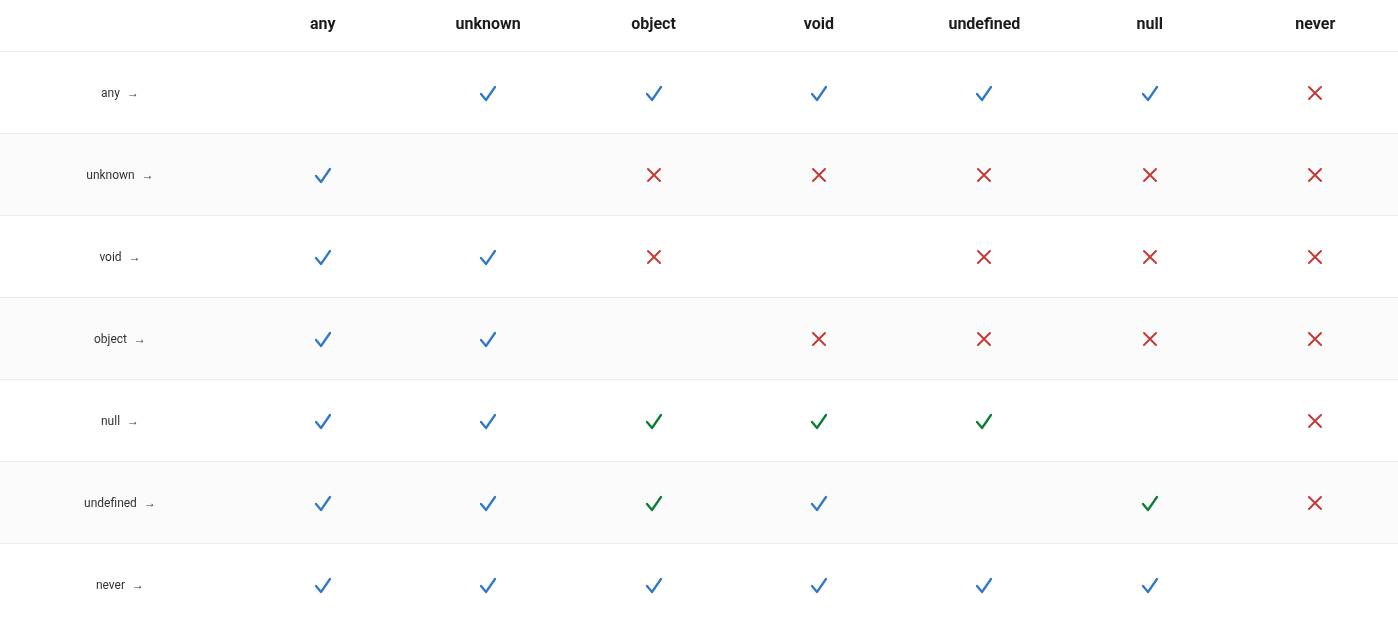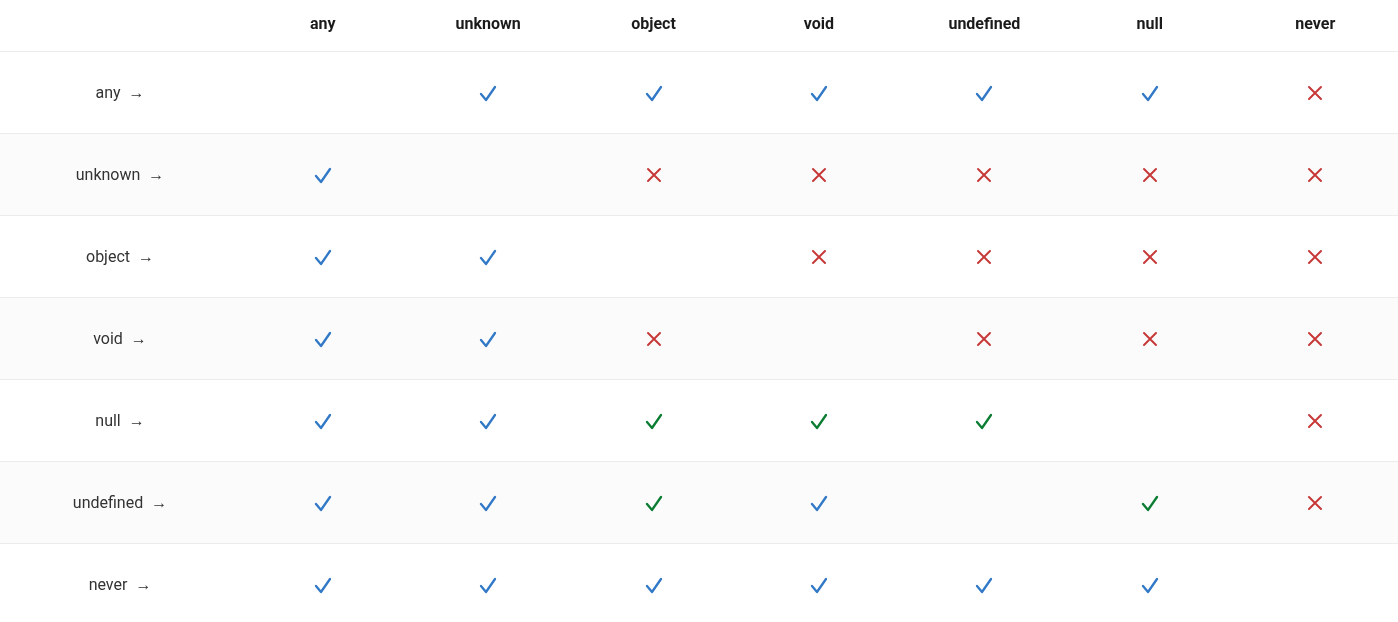--- a/index.html
+++ b/index.html
@@ -26,21 +26,21 @@
   }
   table.assign thead th.rowhead-blank {
     text-align: left;
     padding-left: 52px;
   }
   table.assign tbody tr td {
     text-align: center;
     vertical-align: middle;
     height: 82px;
     border-bottom: 1px solid #ececec;
-    font-size: 16px;
+    font-size: 12px;
   }
   table.assign tbody tr:nth-child(odd) td { background: #ffffff; }
   table.assign tbody tr:nth-child(even) td { background: #fbfbfb; }
   table.assign tbody tr:last-child td { border-bottom: none; }
   td.rowhead {
     text-align: center;
     color: #333;
     font-size: 16px;
     white-space: nowrap;
   }
@@ -117,53 +117,53 @@
               <path d="M5 5 L17 17 M17 5 L5 17" fill="none" stroke="#c73939" stroke-width="2" stroke-linecap="round" stroke-linejoin="round"></path>
             </svg></span></td>
         <td><span class="icon"><svg width="22" height="22" viewBox="0 0 22 22">
               <path d="M5 5 L17 17 M17 5 L5 17" fill="none" stroke="#c73939" stroke-width="2" stroke-linecap="round" stroke-linejoin="round"></path>
             </svg></span></td>
         <td><span class="icon"><svg width="22" height="22" viewBox="0 0 22 22">
               <path d="M5 5 L17 17 M17 5 L5 17" fill="none" stroke="#c73939" stroke-width="2" stroke-linecap="round" stroke-linejoin="round"></path>
             </svg></span></td>
       </tr>
       <tr>
+        <td class="rowhead"><span>void</span> <span class="arrow">→</span></td>
+        <td><span class="icon"><svg width="22" height="22" viewBox="0 0 22 22">
+              <path d="M4 12 L9 18 L18 5" fill="none" stroke="#3178c6" stroke-width="2.3" stroke-linecap="round" stroke-linejoin="round"></path>
+            </svg></span></td>
+        <td><span class="icon"><svg width="22" height="22" viewBox="0 0 22 22">
+              <path d="M4 12 L9 18 L18 5" fill="none" stroke="#3178c6" stroke-width="2.3" stroke-linecap="round" stroke-linejoin="round"></path>
+            </svg></span></td>
+        <td><span class="icon"><svg width="22" height="22" viewBox="0 0 22 22">
+              <path d="M5 5 L17 17 M17 5 L5 17" fill="none" stroke="#c73939" stroke-width="2" stroke-linecap="round" stroke-linejoin="round"></path>
+            </svg></span></td>
+        <td><span class="icon"></span></td>
+        <td><span class="icon"><svg width="22" height="22" viewBox="0 0 22 22">
+              <path d="M5 5 L17 17 M17 5 L5 17" fill="none" stroke="#c73939" stroke-width="2" stroke-linecap="round" stroke-linejoin="round"></path>
+            </svg></span></td>
+        <td><span class="icon"><svg width="22" height="22" viewBox="0 0 22 22">
+              <path d="M5 5 L17 17 M17 5 L5 17" fill="none" stroke="#c73939" stroke-width="2" stroke-linecap="round" stroke-linejoin="round"></path>
+            </svg></span></td>
+        <td><span class="icon"><svg width="22" height="22" viewBox="0 0 22 22">
+              <path d="M5 5 L17 17 M17 5 L5 17" fill="none" stroke="#c73939" stroke-width="2" stroke-linecap="round" stroke-linejoin="round"></path>
+            </svg></span></td>
+      </tr>
+      <tr>
         <td class="rowhead"><span>object</span> <span class="arrow">→</span></td>
         <td><span class="icon"><svg width="22" height="22" viewBox="0 0 22 22">
               <path d="M4 12 L9 18 L18 5" fill="none" stroke="#3178c6" stroke-width="2.3" stroke-linecap="round" stroke-linejoin="round"></path>
             </svg></span></td>
         <td><span class="icon"><svg width="22" height="22" viewBox="0 0 22 22">
               <path d="M4 12 L9 18 L18 5" fill="none" stroke="#3178c6" stroke-width="2.3" stroke-linecap="round" stroke-linejoin="round"></path>
             </svg></span></td>
         <td><span class="icon"></span></td>
         <td><span class="icon"><svg width="22" height="22" viewBox="0 0 22 22">
               <path d="M5 5 L17 17 M17 5 L5 17" fill="none" stroke="#c73939" stroke-width="2" stroke-linecap="round" stroke-linejoin="round"></path>
             </svg></span></td>
-        <td><span class="icon"><svg width="22" height="22" viewBox="0 0 22 22">
-              <path d="M5 5 L17 17 M17 5 L5 17" fill="none" stroke="#c73939" stroke-width="2" stroke-linecap="round" stroke-linejoin="round"></path>
-            </svg></span></td>
-        <td><span class="icon"><svg width="22" height="22" viewBox="0 0 22 22">
-              <path d="M5 5 L17 17 M17 5 L5 17" fill="none" stroke="#c73939" stroke-width="2" stroke-linecap="round" stroke-linejoin="round"></path>
-            </svg></span></td>
-        <td><span class="icon"><svg width="22" height="22" viewBox="0 0 22 22">
-              <path d="M5 5 L17 17 M17 5 L5 17" fill="none" stroke="#c73939" stroke-width="2" stroke-linecap="round" stroke-linejoin="round"></path>
-            </svg></span></td>
-      </tr>
-      <tr>
-        <td class="rowhead"><span>void</span> <span class="arrow">→</span></td>
-        <td><span class="icon"><svg width="22" height="22" viewBox="0 0 22 22">
-              <path d="M4 12 L9 18 L18 5" fill="none" stroke="#3178c6" stroke-width="2.3" stroke-linecap="round" stroke-linejoin="round"></path>
-            </svg></span></td>
-        <td><span class="icon"><svg width="22" height="22" viewBox="0 0 22 22">
-              <path d="M4 12 L9 18 L18 5" fill="none" stroke="#3178c6" stroke-width="2.3" stroke-linecap="round" stroke-linejoin="round"></path>
-            </svg></span></td>
-        <td><span class="icon"><svg width="22" height="22" viewBox="0 0 22 22">
-              <path d="M5 5 L17 17 M17 5 L5 17" fill="none" stroke="#c73939" stroke-width="2" stroke-linecap="round" stroke-linejoin="round"></path>
-            </svg></span></td>
-        <td><span class="icon"></span></td>
         <td><span class="icon"><svg width="22" height="22" viewBox="0 0 22 22">
               <path d="M5 5 L17 17 M17 5 L5 17" fill="none" stroke="#c73939" stroke-width="2" stroke-linecap="round" stroke-linejoin="round"></path>
             </svg></span></td>
         <td><span class="icon"><svg width="22" height="22" viewBox="0 0 22 22">
               <path d="M5 5 L17 17 M17 5 L5 17" fill="none" stroke="#c73939" stroke-width="2" stroke-linecap="round" stroke-linejoin="round"></path>
             </svg></span></td>
         <td><span class="icon"><svg width="22" height="22" viewBox="0 0 22 22">
               <path d="M5 5 L17 17 M17 5 L5 17" fill="none" stroke="#c73939" stroke-width="2" stroke-linecap="round" stroke-linejoin="round"></path>
             </svg></span></td>
       </tr>

